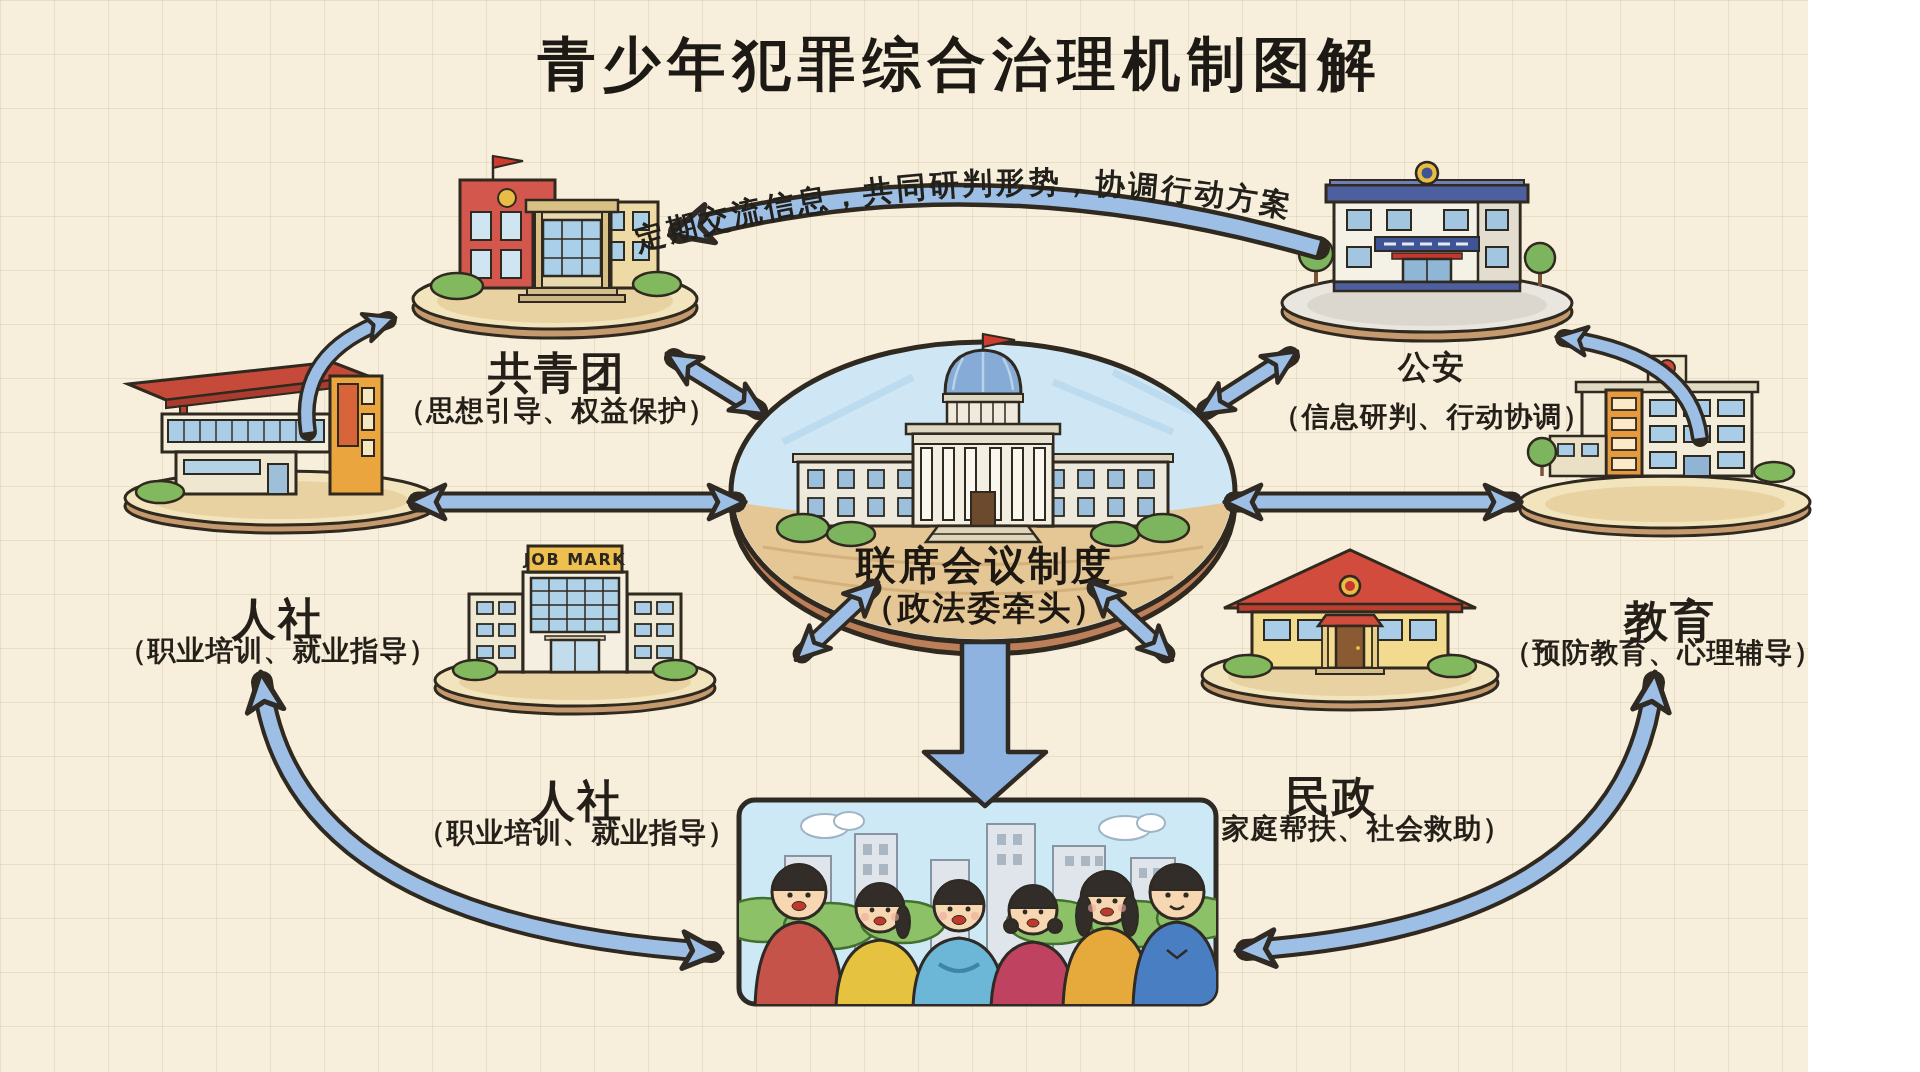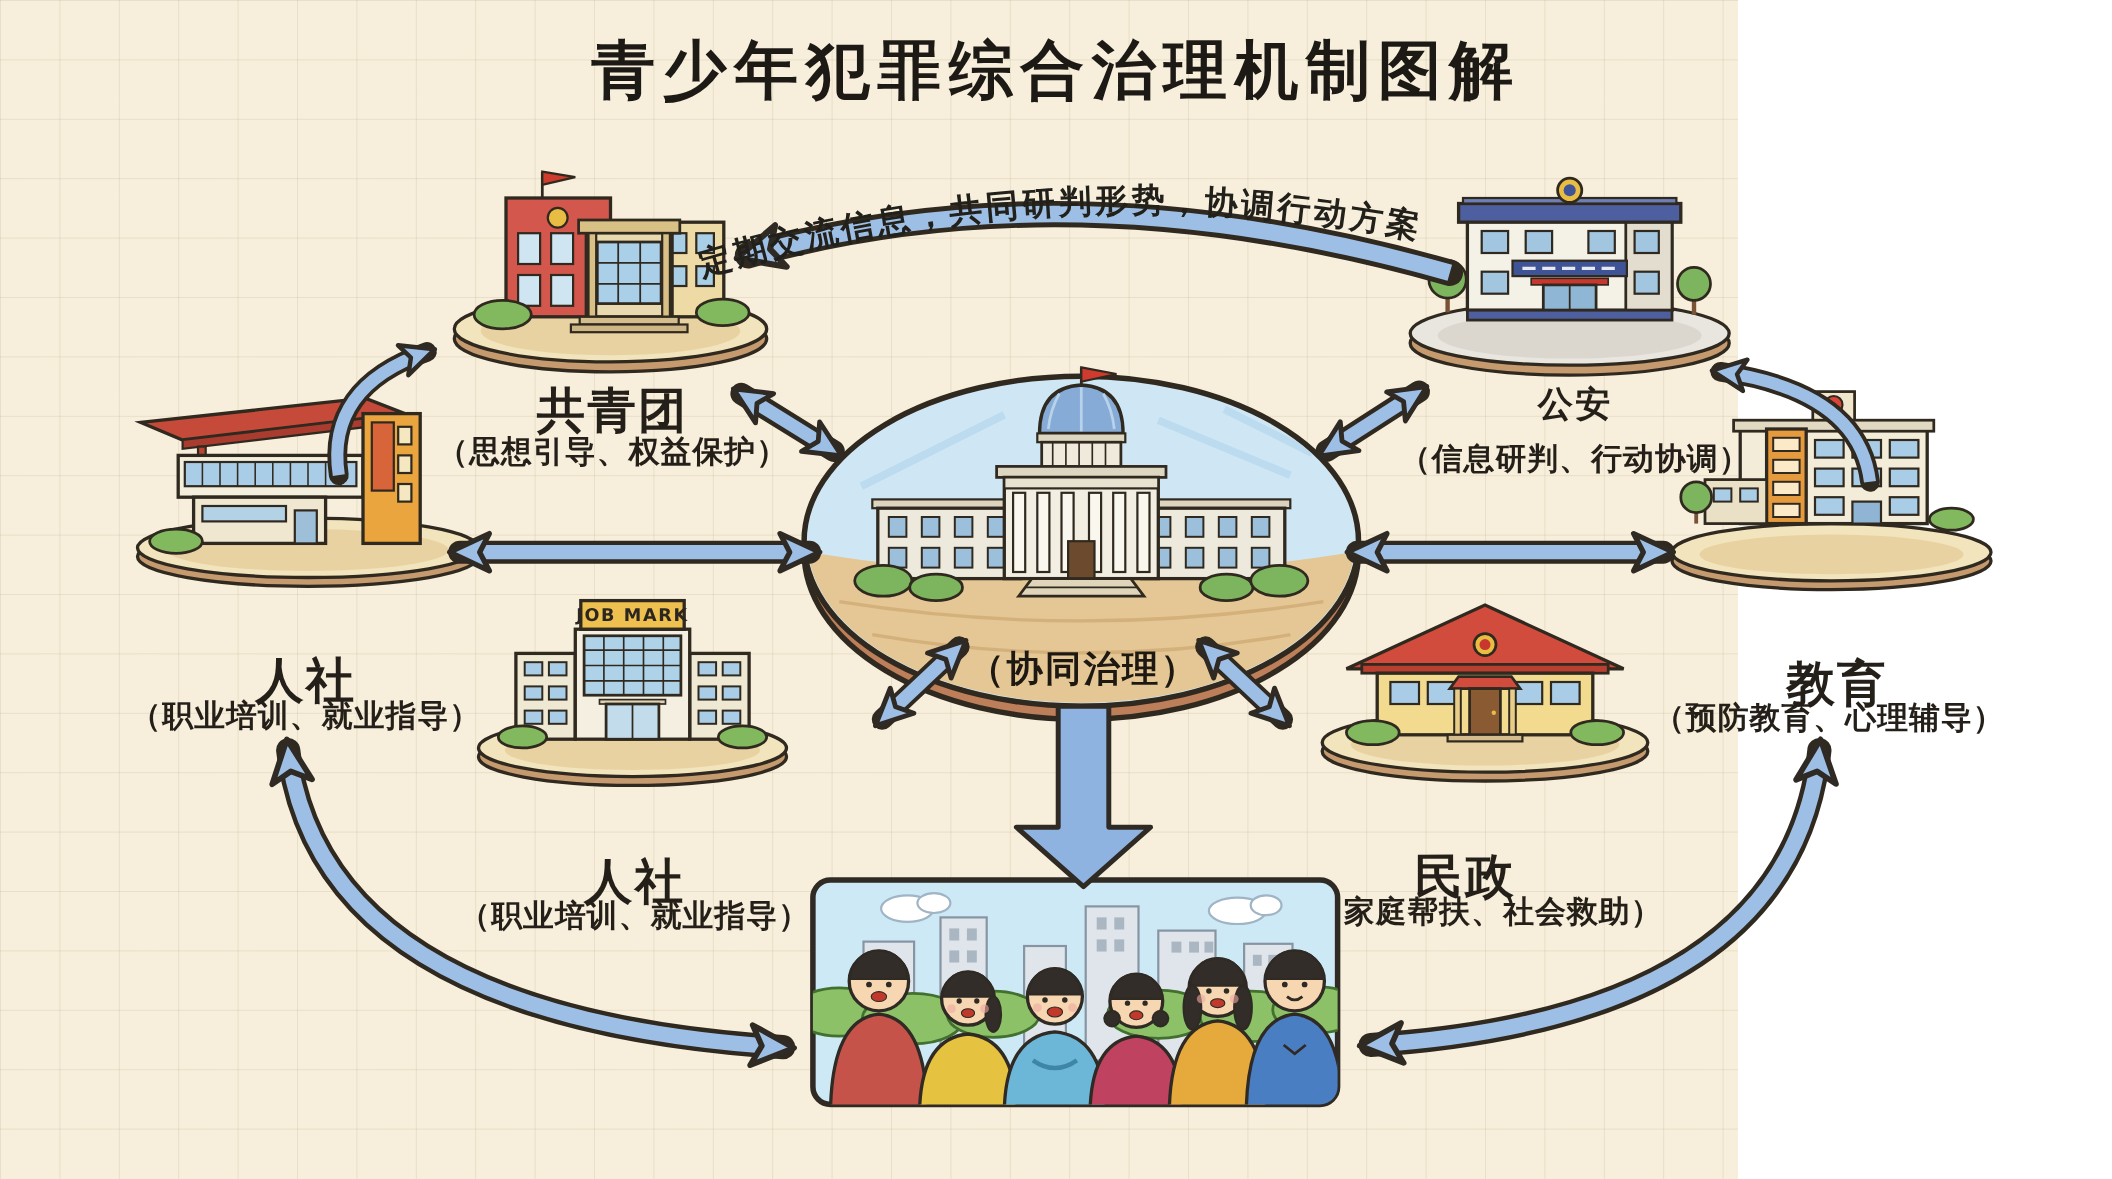--- a/index.html
+++ b/index.html
@@ -1,18 +1,18 @@
 <!DOCTYPE html>
 <html><head>
 <meta charset="utf-8">
 <style>
   html,body{margin:0;padding:0;}
   body{width:1920px;height:1072px;overflow:hidden;
        font-family:"DejaVu Sans","Liberation Sans",sans-serif;}
-  .canvas{position:relative;width:1580px;height:1072px;
+  .canvas{position:relative;width:1808px;height:1072px;
     background-color:#f7efdb;
     background-image:
       linear-gradient(rgba(168,146,110,0.18) 1px, transparent 1px),
       linear-gradient(90deg, rgba(168,146,110,0.18) 1px, transparent 1px);
     background-size:54px 54px;}
   .title{position:absolute;left:960px;top:26px;transform:translateX(-50%);
     font-size:58px;font-weight:800;letter-spacing:7px;color:#1d1a15;white-space:nowrap;}
   .node{position:absolute;}
   .nlabel{position:absolute;transform:translateX(-50%);font-weight:800;
     color:#241f18;white-space:nowrap;text-align:center;font-size:44px;letter-spacing:2px;}
@@ -289,21 +289,22 @@
         <rect x="248" y="160" width="24" height="34" fill="#6b4a2e" stroke-width="2"></rect>
         <polygon points="215,194 305,194 317,210 203,210" fill="#ded5bb" stroke-width="2.5"></polygon>
         <line x1="209" y1="202" x2="311" y2="202" stroke-width="1.5"></line>
         <ellipse cx="80" cy="196" rx="26" ry="14" fill="#7db45e" stroke-width="2.5"></ellipse>
         <ellipse cx="128" cy="202" rx="24" ry="12" fill="#7db45e" stroke-width="2.5"></ellipse>
         <ellipse cx="392" cy="202" rx="24" ry="12" fill="#7db45e" stroke-width="2.5"></ellipse>
         <ellipse cx="440" cy="196" rx="26" ry="14" fill="#7db45e" stroke-width="2.5"></ellipse>
       </g>
     </svg>
   </div>
-  <div class="csub" style="left:985px;top:586px;">（协同治理）</div>
+  <div class="clabel" style="left:985px;top:538px;">联席会议制度</div>
+  <div class="csub" style="left:985px;top:586px;">（政法委牵头）</div>
 
   <div class="node" style="left:735px;top:796px;">
     <svg width="485" height="212" viewBox="0 0 485 212">
       <defs>
         <clipPath id="pclip">
             <rect x="4" y="4" width="477" height="204" rx="16"></rect>
           </clipPath>
       </defs>
       <rect x="4" y="4" width="477" height="204" rx="16" fill="#cde9f6" stroke="#2f2a24" stroke-width="5"></rect>
       <g clip-path="url(#pclip)">

